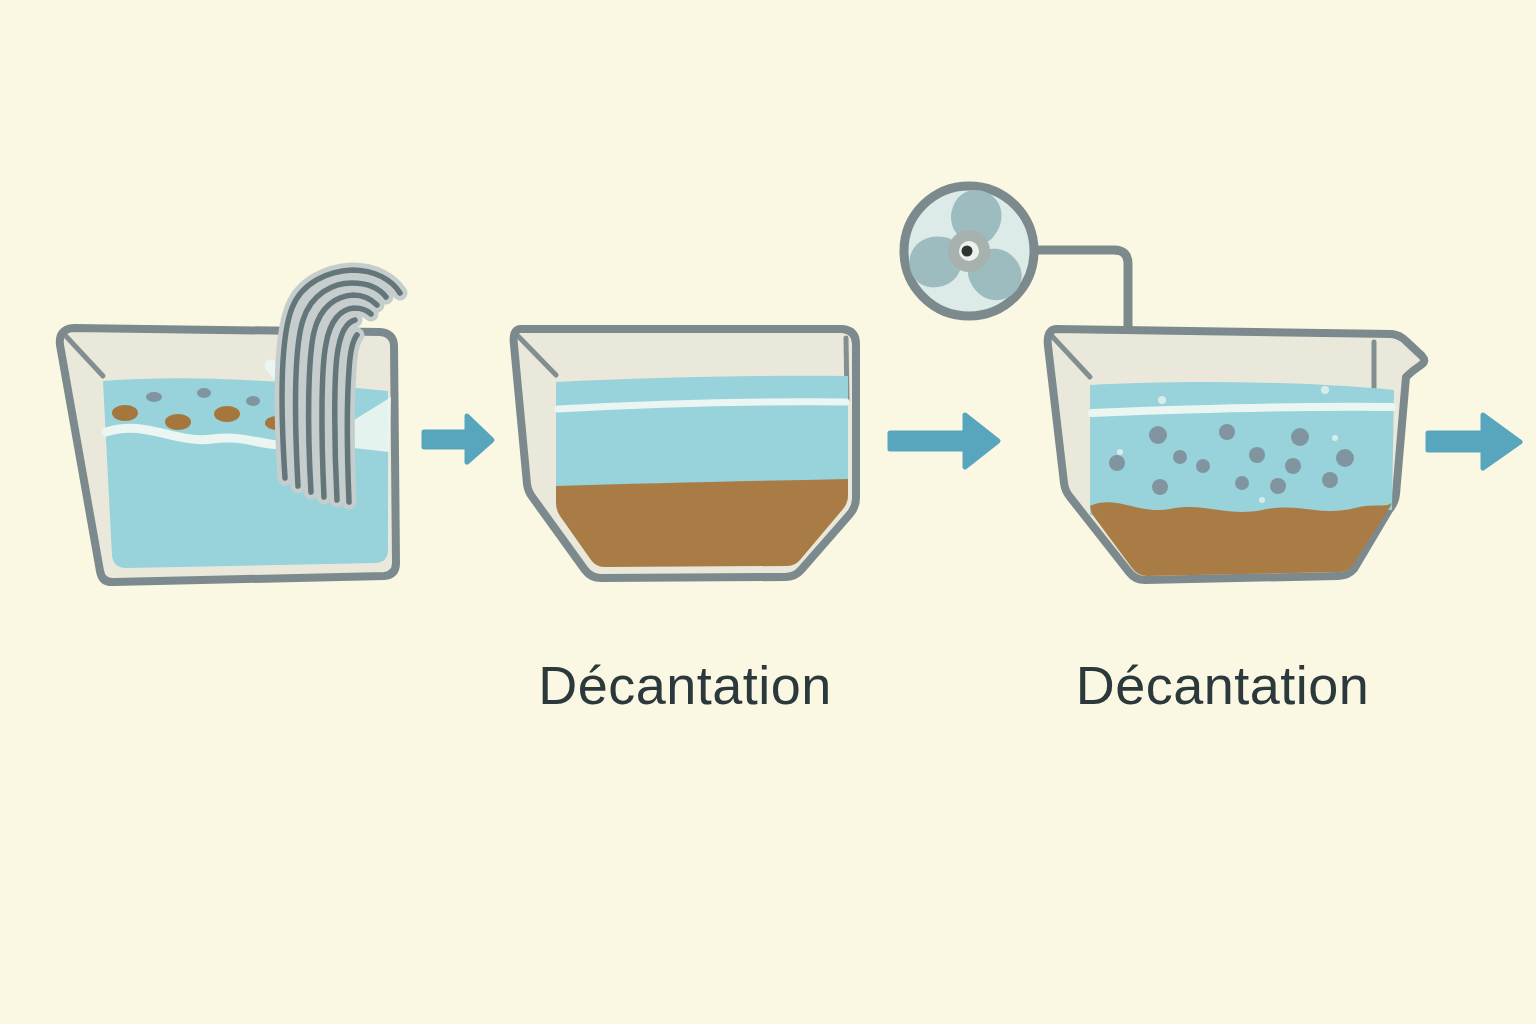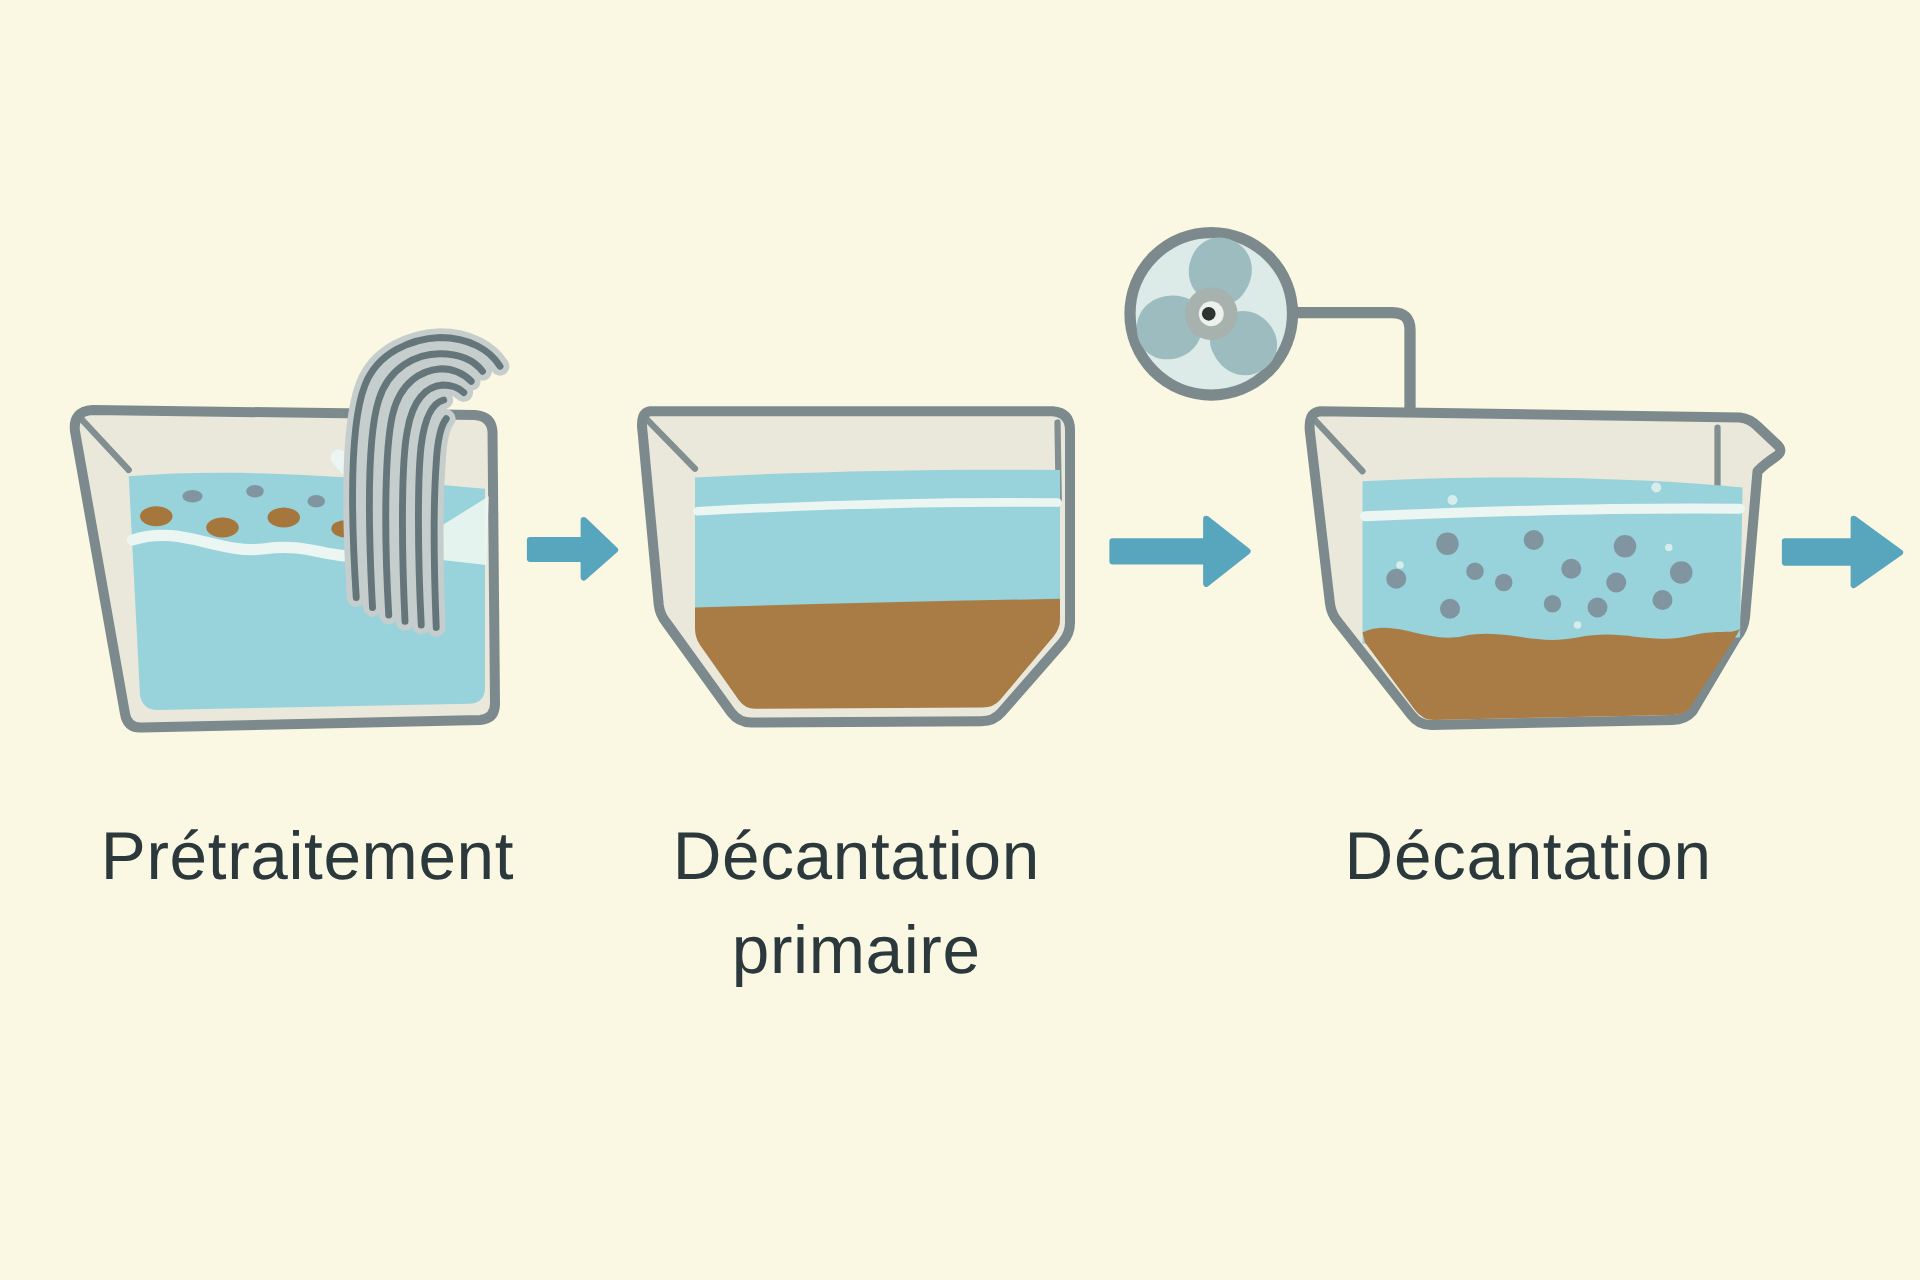--- a/index.html
+++ b/index.html
@@ -139,25 +139,20 @@
         <circle class="speck" cx="1335" cy="438" r="3"></circle>
         <circle class="speck" cx="1262" cy="500" r="3"></circle>
         <circle class="speck" cx="1120" cy="452" r="3"></circle>
       </g>
       <path class="sediment" d="M 1090 506 C 1115 494 1140 515 1170 509 C 1205 502 1225 517 1262 510 C 1300 502 1318 517 1355 508 C 1375 503 1385 508 1392 503 L 1390 507 L 1352 566 Q 1347 572 1339 572 L 1147 576 Q 1138 576 1132 568 L 1092 514 Z"></path>
     </g>
 
     <path class="arrow" d="M 1428 433 H 1483 V 415 L 1520 442 L 1483 468 V 450 H 1428 Z"></path>
   </svg>
 
-  <div class="stage-label" id="label-1">
-    <div>Prétraitement</div>
-    <div></div>
-  </div>
   <div class="stage-label" id="label-2">
     <div>Décantation</div>
-    <div>primaire</div>
   </div>
   <div class="stage-label" id="label-3">
     <div>Décantation</div>
   </div>
 
 </div>
 
 </body></html>

